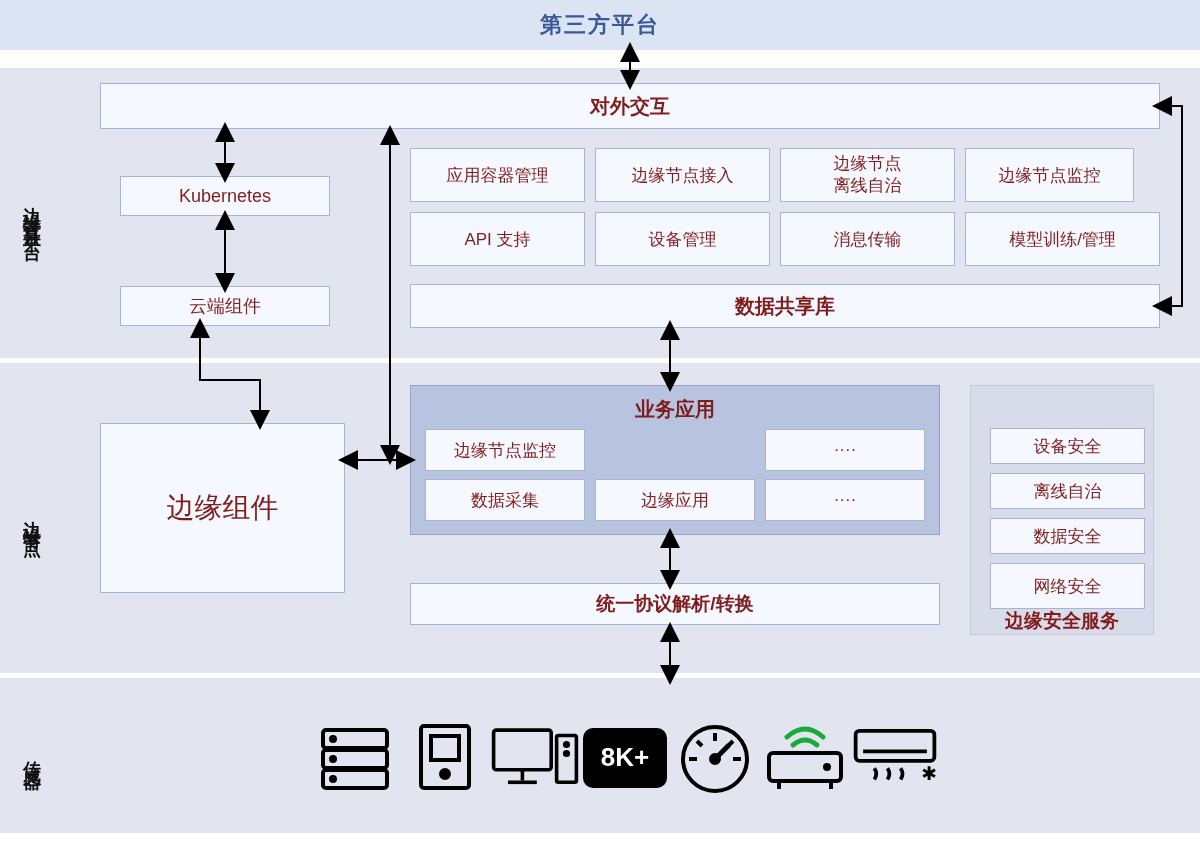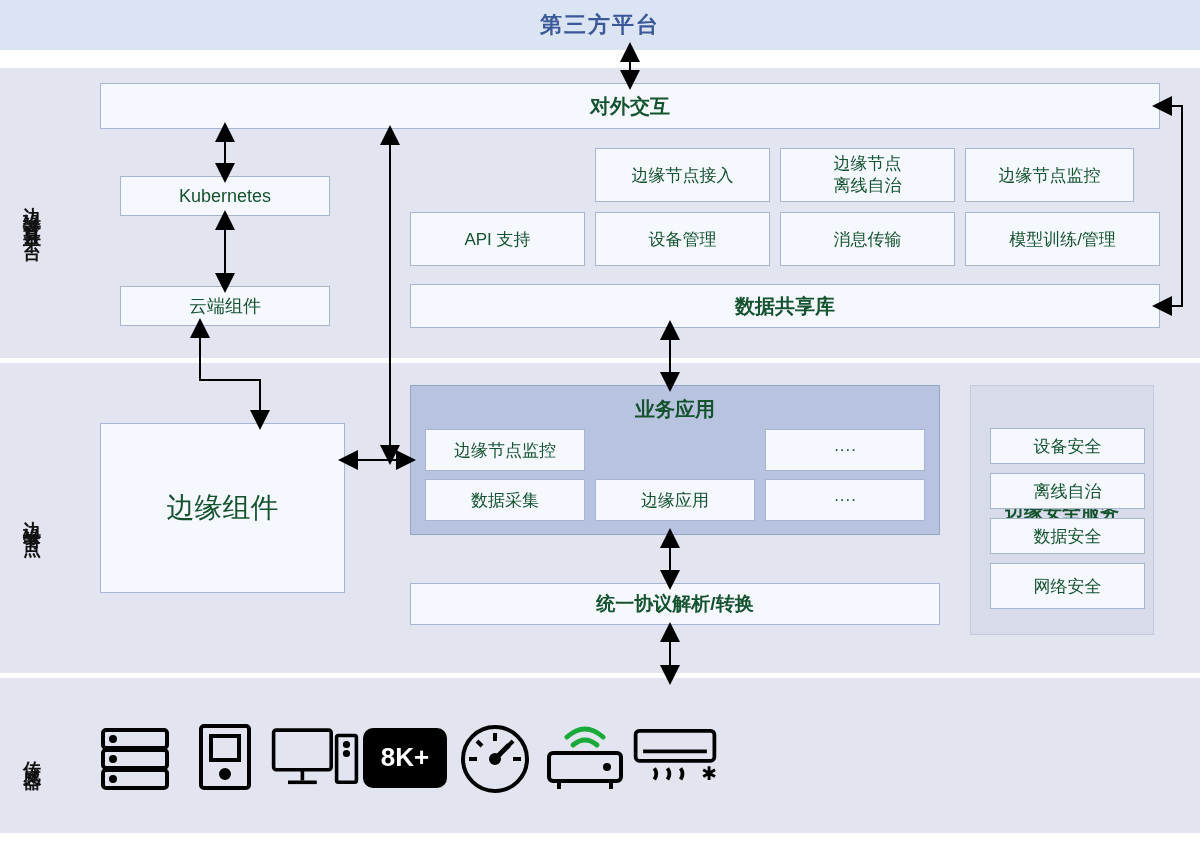--- a/index.html
+++ b/index.html
@@ -5,44 +5,45 @@
 *{box-sizing:border-box;margin:0;padding:0}
 body{font-family:"Microsoft YaHei",Arial,sans-serif;width:1200px;height:850px;background:#fff;position:relative}
 .row{position:absolute;left:0;right:0}
 .band-top{height:50px;background:#dae4f3;display:flex;align-items:center;justify-content:center;top:0}
 .band-top .t{font-size:22px;font-weight:600;color:#3b5998;letter-spacing:2px}
 .row-cloud{top:68px;height:290px;background:#e2e5f0}
 .row-edge{top:363px;height:310px;background:#e2e5f0}
 .row-sensor{top:678px;height:155px;background:#e2e5f0}
 .side{position:absolute;left:12px;top:0;bottom:0;width:40px;display:flex;align-items:center;justify-content:center}
 .side .v{writing-mode:vertical-rl;text-orientation:upright;font-size:18px;font-weight:700;letter-spacing:6px;color:#111}
-.box{background:#f5f8ff;border:1px solid #a8b4d4;display:flex;align-items:center;justify-content:center;font-size:18px;color:#14532d;position:absolute}
+.box{background:#f5f8ff;border:1px solid #a8b4d4;display:flex;align-items:center;justify-content:center;font-size:18px;color:#7f1d1d;position:absolute}
 .box.sm{font-size:17px}
 .title-box{font-size:20px;font-weight:600}
 .biz{background:#b8c3e0;border:1px solid #94a3c9}
 .sec{background:#d8dcea;border:1px solid #c4c9dc}
 svg.arrow{position:absolute;overflow:visible}
-.icons{position:absolute;left:90px;right:40px;top:30px;height:100px;display:flex;justify-content:flex-start;align-items:center}
+.icons{position:absolute;left:90px;right:40px;top:30px;height:100px;display:flex;justify-content:center;align-items:center}
 .icon{width:90px;height:80px;display:flex;align-items:center;justify-content:center}
 </style>
 </head>
 <body>
 
 <div class="row band-top">
   <span class="t">第三方平台</span>
 </div>
 
 <div class="row row-cloud">
   <div class="side">
     <div class="v">边缘计算云平台</div>
   </div>
   <div class="box title-box" style="left:100px;top:15px;width:1060px;height:46px">对外交互</div>
   <div class="box" style="left:120px;top:108px;width:210px;height:40px">Kubernetes</div>
   <div class="box" style="left:120px;top:218px;width:210px;height:40px">云端组件</div>
 
+  <div class="box sm" style="left:410px;top:80px;width:175px;height:54px">应用容器管理</div>
   <div class="box sm" style="left:595px;top:80px;width:175px;height:54px">边缘节点接入</div>
   <div class="box sm" style="left:780px;top:80px;width:175px;height:54px;white-space:pre;text-align:center;line-height:1.3">边缘节点
 离线自治</div>
   <div class="box sm" style="left:965px;top:80px;width:169px;height:54px">边缘节点监控</div>
   <div class="box sm" style="left:410px;top:144px;width:175px;height:54px">API 支持</div>
   <div class="box sm" style="left:595px;top:144px;width:175px;height:54px">设备管理</div>
   <div class="box sm" style="left:780px;top:144px;width:175px;height:54px">消息传输</div>
   <div class="box sm" style="left:965px;top:144px;width:195px;height:54px">模型训练/管理</div>
   <div class="box title-box" style="left:410px;top:216px;width:750px;height:44px">数据共享库</div>
 </div>
@@ -56,21 +57,21 @@
   <div class="box biz" style="left:410px;top:22px;width:530px;height:150px;align-items:flex-start;padding-top:10px;font-size:20px;font-weight:600">
     <span>业务应用</span>
   </div>
   <div class="box sm" style="left:425px;top:66px;width:160px;height:42px">边缘节点监控</div>
   <div class="box sm" style="left:765px;top:66px;width:160px;height:42px">····</div>
   <div class="box sm" style="left:425px;top:116px;width:160px;height:42px">数据采集</div>
   <div class="box sm" style="left:595px;top:116px;width:160px;height:42px">边缘应用</div>
   <div class="box sm" style="left:765px;top:116px;width:160px;height:42px">····</div>
   <div class="box" style="left:410px;top:220px;width:530px;height:42px;font-size:19px;font-weight:600">统一协议解析/转换</div>
 
-  <div class="box sec" style="left:970px;top:22px;width:184px;height:250px;align-items:center;padding-top:4px;font-size:19px;font-weight:600">
+  <div class="box sec" style="left:970px;top:22px;width:184px;height:250px;align-items:flex-end;padding-top:4px;font-size:19px;font-weight:600">
     <span>边缘安全服务</span>
   </div>
   <div class="box sm" style="left:990px;top:65px;width:155px;height:36px">设备安全</div>
   <div class="box sm" style="left:990px;top:110px;width:155px;height:36px">离线自治</div>
   <div class="box sm" style="left:990px;top:155px;width:155px;height:36px">数据安全</div>
   <div class="box sm" style="left:990px;top:200px;width:155px;height:46px">网络安全</div>
 </div>
 
 <div class="row row-sensor">
   <div class="side">

